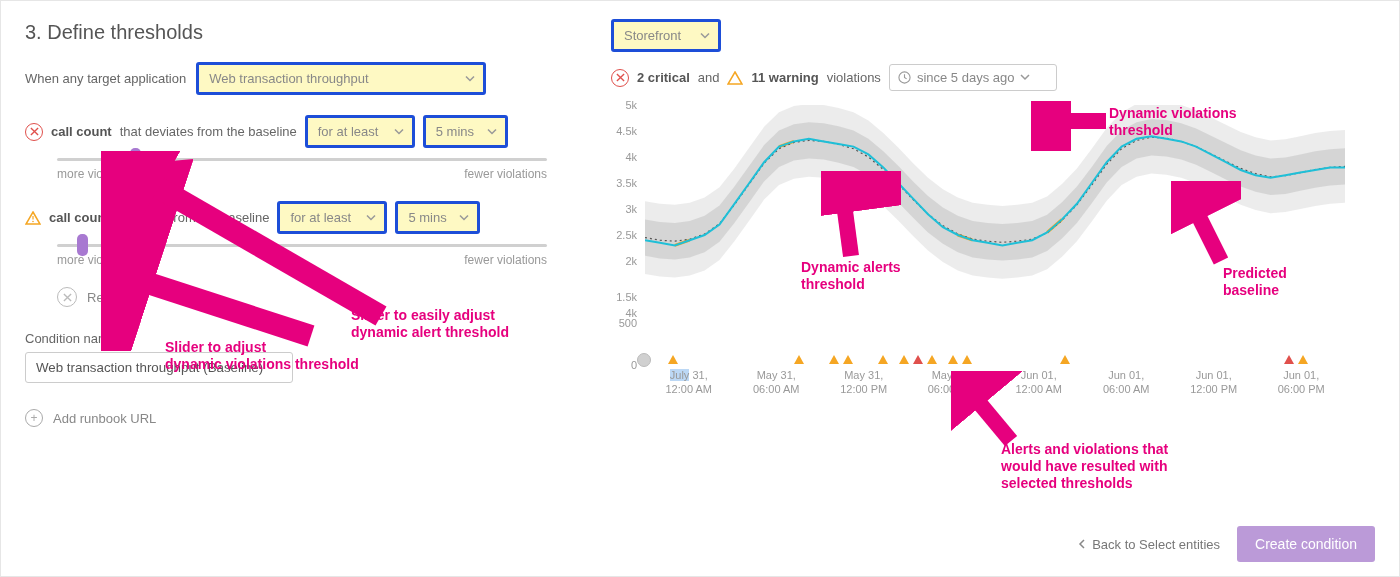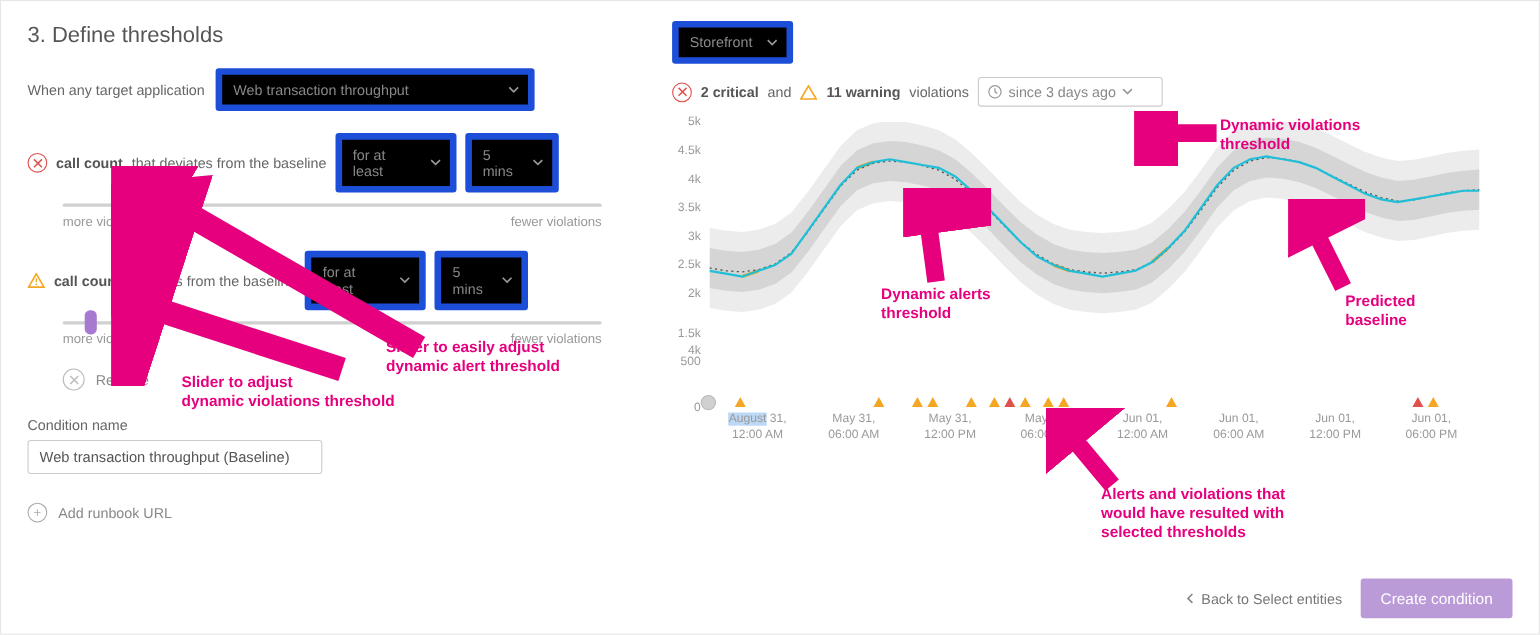--- a/index.html
+++ b/index.html
@@ -15,22 +15,22 @@
   position: relative;
 }
 .container { display: flex; height: 100%; }
 .left { width: 570px; padding: 20px 24px; }
 .right { flex: 1; padding: 18px 24px 12px 40px; position: relative; }
 
 h2 { font-size: 20px; font-weight: 400; color: #555; margin-bottom: 18px; }
 .section-row { display: flex; align-items: center; gap: 10px; margin-bottom: 20px; }
 .label { color: #666; }
 .select {
-  border: 6px solid #1d4ed8; border-radius: 3px; padding: 6px 28px 6px 10px;
-  background: #000000; color: #888; cursor: pointer; position: relative;
+  border: 3px solid #1d4ed8; border-radius: 3px; padding: 6px 28px 6px 10px;
+  background: #fef9c3; color: #888; cursor: pointer; position: relative;
   display: inline-flex; align-items: center;
 }
 .select .chev { position: absolute; right: 8px; top: 50%; transform: translateY(-50%); }
 
 .condition-row {
   display: flex; align-items: center; gap: 8px; margin-bottom: 8px;
 }
 .icon-critical {
   width: 18px; height: 18px; border-radius: 50%; border: 1.5px solid #e0504c;
   display: inline-flex; align-items: center; justify-content: center; flex-shrink: 0;
@@ -255,21 +255,21 @@
             <path d="M8 1 L15 13 L1 13 Z" fill="none" stroke="#f5a623" stroke-width="1.5"></path>
           </svg>
       </span>
       <span class="bold">11 warning</span>
       <span>violations</span>
       <div class="clock-select">
         <svg width="13" height="13" viewBox="0 0 14 14">
             <circle cx="7" cy="7" r="6" fill="none" stroke="#999" stroke-width="1.2"></circle>
             <path d="M7 3.5V7l2.3 1.5" stroke="#999" stroke-width="1.2" fill="none"></path>
           </svg>
-        <span>since 3 days ago</span>
+        <span>since 5 days ago</span>
         <span class="chev">
           <svg class="chev-svg" viewBox="0 0 10 10">
               <path d="M1 3l4 4 4-4" stroke="#999" stroke-width="1.5" fill="none"></path>
             </svg>
         </span>
       </div>
     </div>
 
     <div class="chart-area">
       <div class="y-axis" id="y-axis">
@@ -307,21 +307,21 @@
           <div class="mk mk-warn" style="left: 254px;"></div>
           <div class="mk mk-warn" style="left: 282px;"></div>
           <div class="mk mk-warn" style="left: 303px;"></div>
           <div class="mk mk-warn" style="left: 317px;"></div>
           <div class="mk mk-warn" style="left: 415px;"></div>
           <div class="mk mk-warn" style="left: 653px;"></div>
           <div class="mk mk-crit" style="left: 268px;"></div>
           <div class="mk mk-crit" style="left: 639px;"></div>
         </div>
       <div class="x-axis" id="x-axis">
-          <div class="x-tick"><span class="date-highlight">August</span> 31,<br>12:00 AM</div>
+          <div class="x-tick"><span class="date-highlight">July</span> 31,<br>12:00 AM</div>
           <div class="x-tick">May 31,<br>06:00 AM</div>
           <div class="x-tick">May 31,<br>12:00 PM</div>
           <div class="x-tick">May 31,<br>06:00 PM</div>
           <div class="x-tick">Jun 01,<br>12:00 AM</div>
           <div class="x-tick">Jun 01,<br>06:00 AM</div>
           <div class="x-tick">Jun 01,<br>12:00 PM</div>
           <div class="x-tick">Jun 01,<br>06:00 PM</div>
         </div>
     </div>
 

